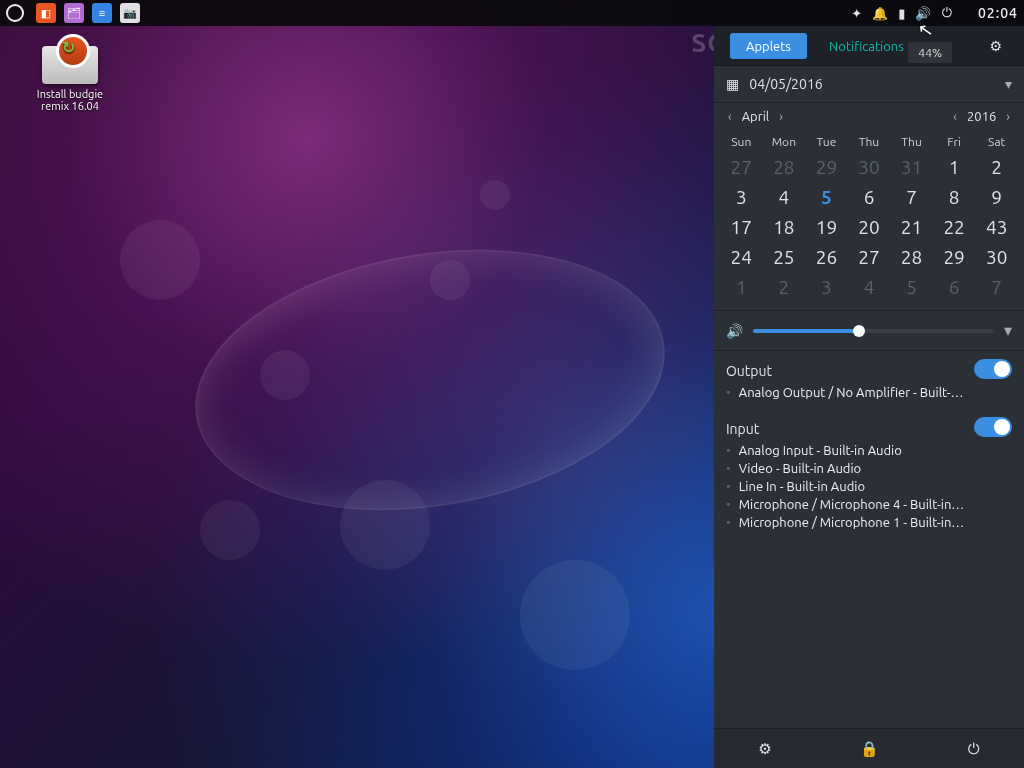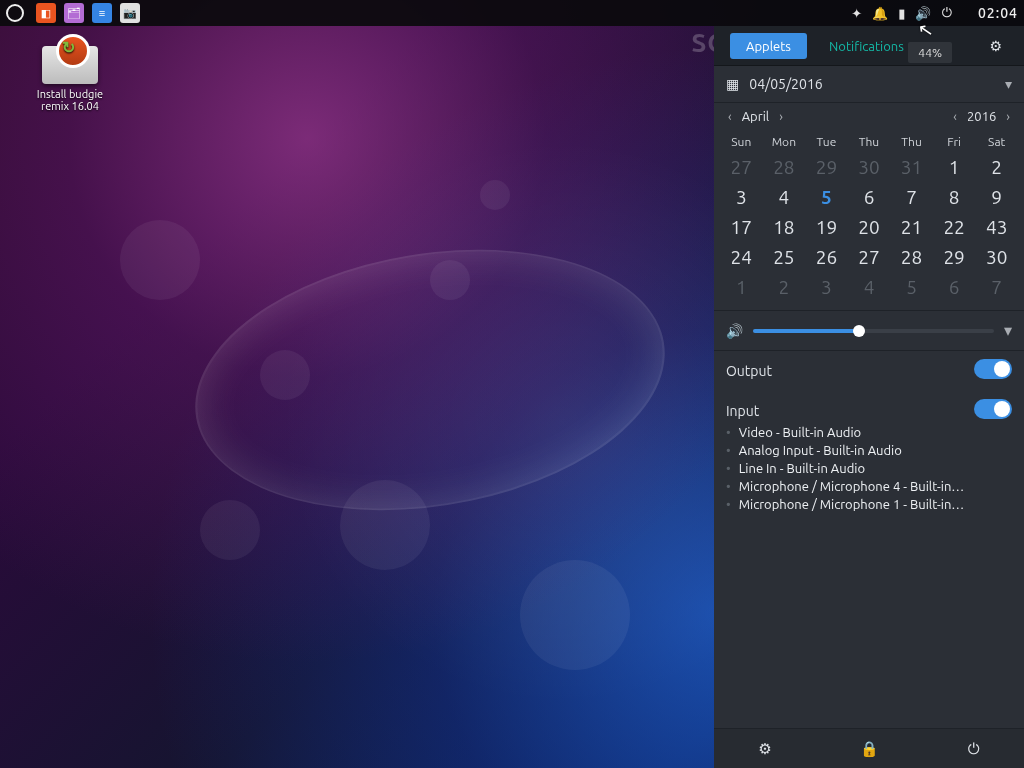--- a/index.html
+++ b/index.html
@@ -243,31 +243,32 @@
     </div>
     <span class="vol-chev">▾</span>
   </div>
 
   <div class="section">
     <div class="sec-head">
       <span class="title">Output</span>
       <div class="toggle"></div>
     </div>
     <ul class="dev-list" id="out-list">
+        <li>Analog Output / No Amplifier - Built-…</li>
       </ul>
   </div>
 
   <div class="section">
     <div class="sec-head">
       <span class="title">Input</span>
       <div class="toggle"></div>
     </div>
     <ul class="dev-list" id="in-list">
+        <li>Analog Input - Built-in Audio</li>
         <li>Video - Built-in Audio</li>
-        <li>Analog Input - Built-in Audio</li>
         <li>Line In - Built-in Audio</li>
         <li>Microphone / Microphone 4 - Built-in…</li>
         <li>Microphone / Microphone 1 - Built-in…</li>
       </ul>
   </div>
 
   <div class="raven-bottom">
     <span>⚙</span>
     <span>🔒</span>
     <span>⏻</span>

